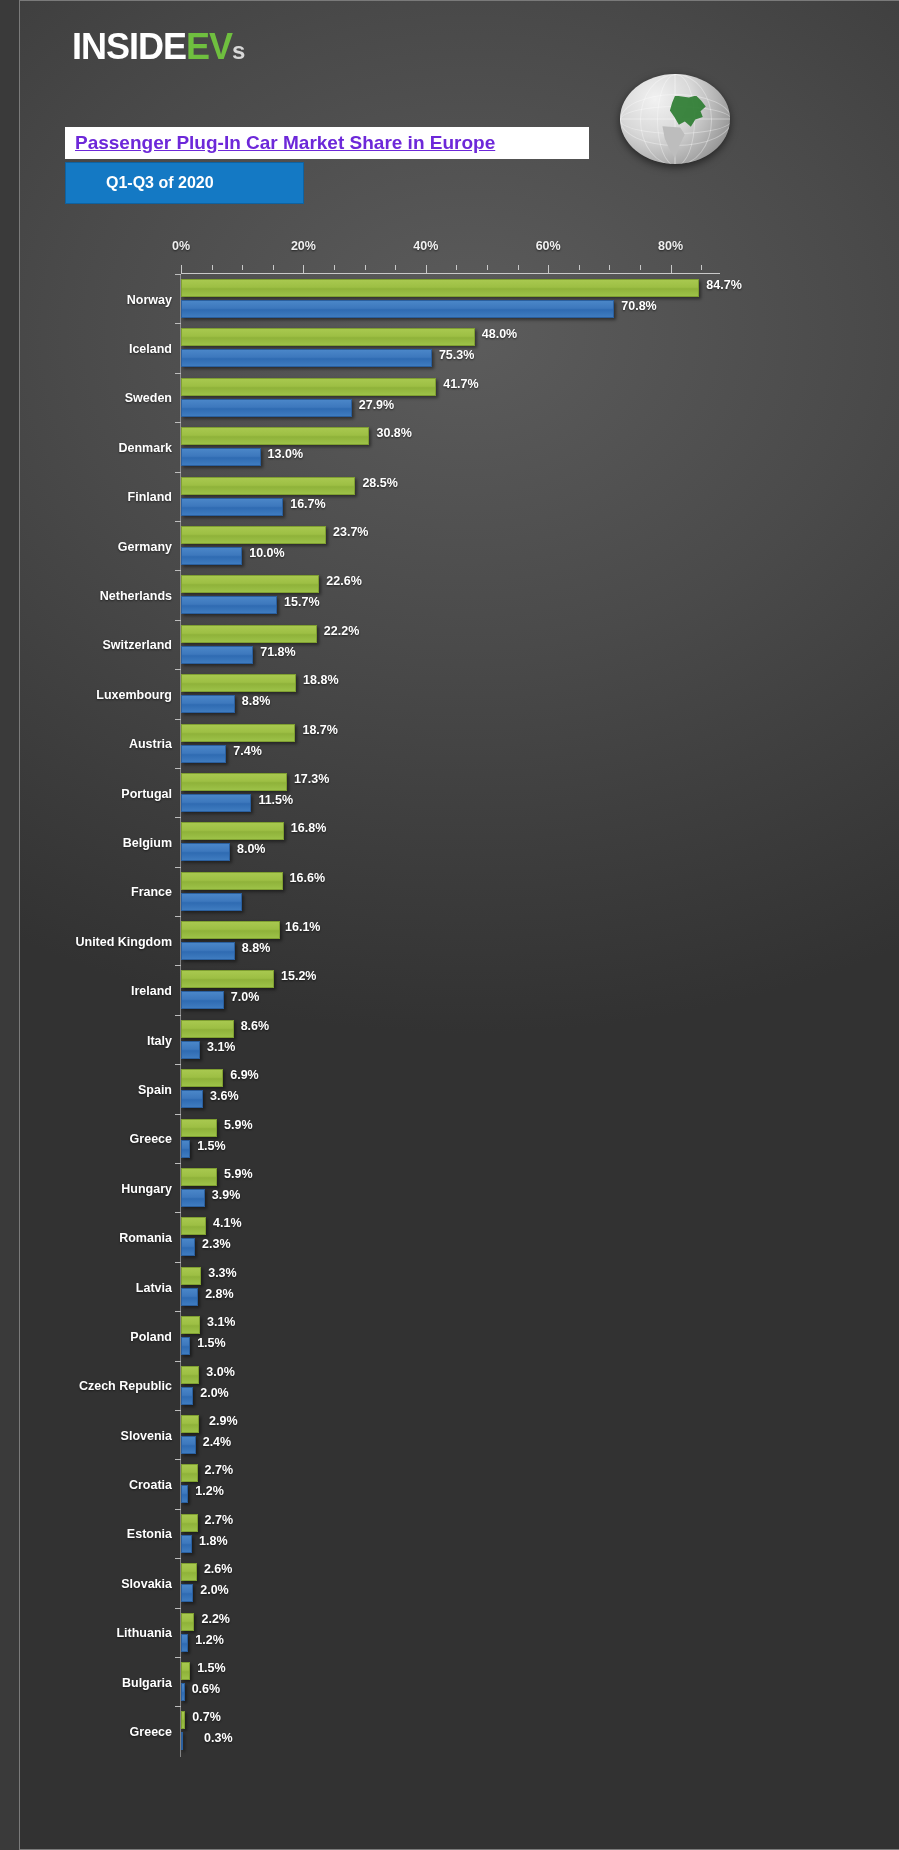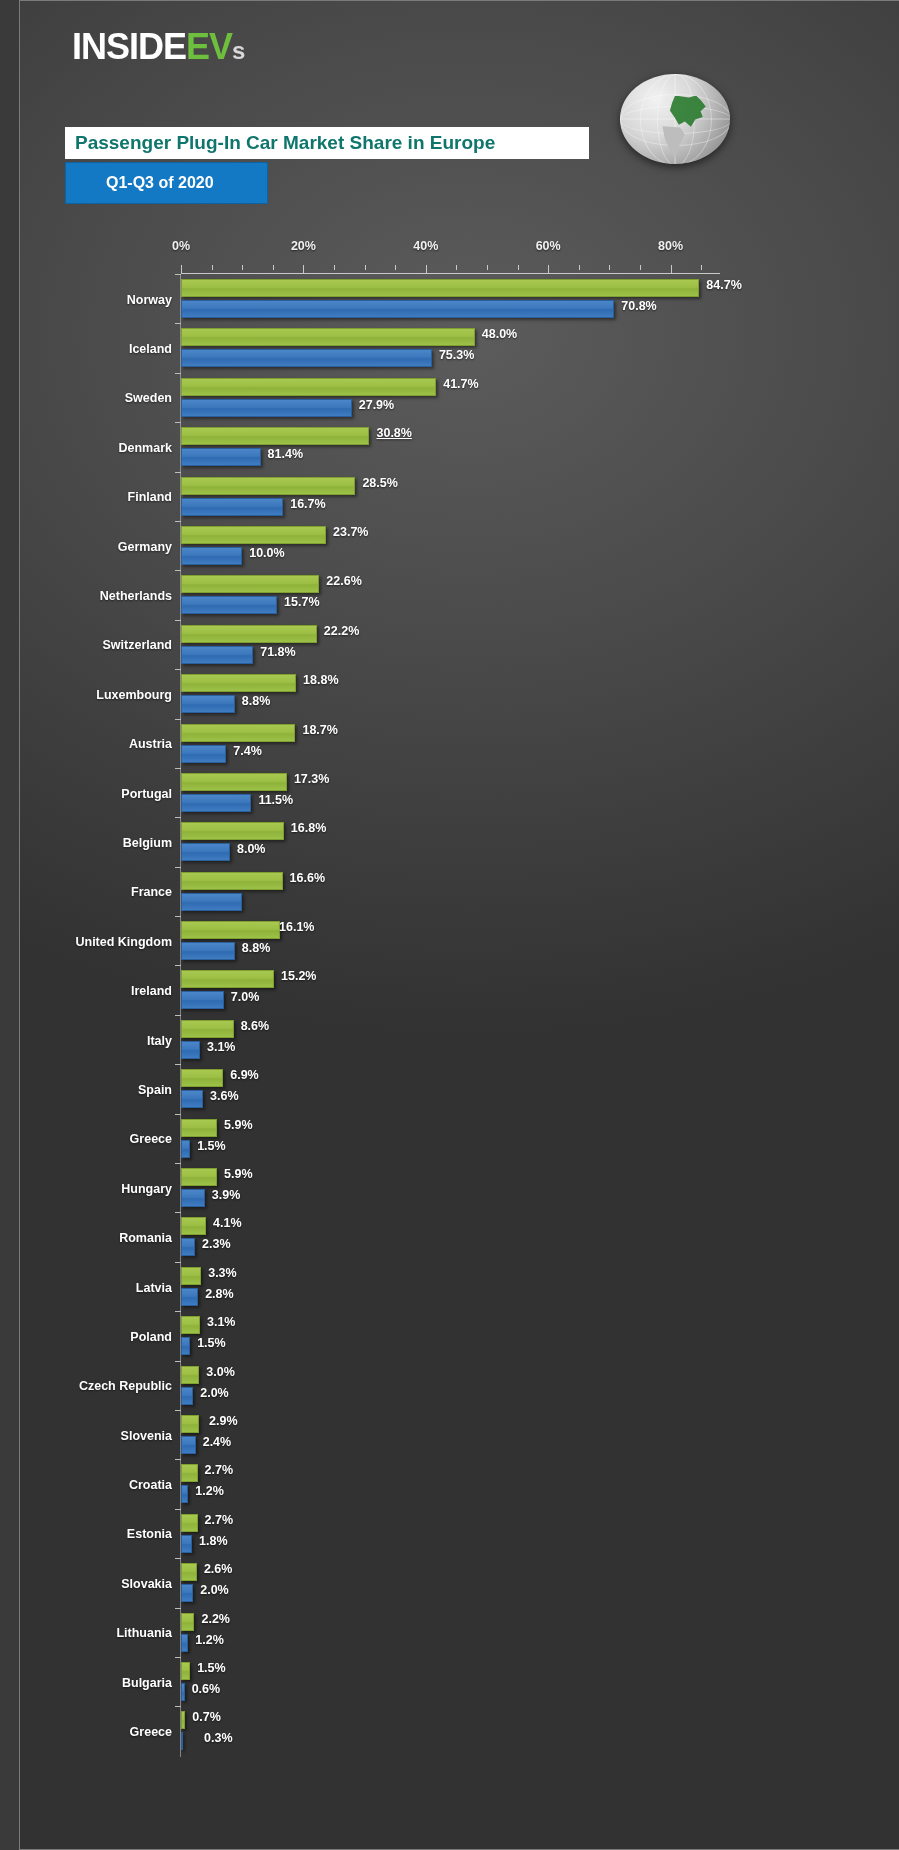--- a/index.html
+++ b/index.html
@@ -55,31 +55,31 @@
     position:absolute;left:36%;top:58%;width:26%;height:36%;
     background:#bdbdbd;
     clip-path:polygon(10% 0%,72% 4%,88% 26%,70% 58%,54% 100%,34% 70%,18% 38%);
   }
 
   .title-bar{
     position:absolute;left:45px;top:126px;width:524px;height:32px;
     background:#ffffff;display:flex;align-items:center;
   }
   .title-bar .t{
-    font-size:19px;font-weight:bold;color:#0f766e;padding-left:10px;white-space:nowrap;
+    font-size:19px;font-weight:bold;color:#6d28d9;padding-left:10px;white-space:nowrap;text-decoration:underline;
   }
 
   .legend{position:absolute;left:45px;top:161px;display:flex;}
   .legend .cell{
     height:42px;display:flex;align-items:center;
     font-size:16px;font-weight:bold;color:#fff;
     padding-left:12px;box-sizing:border-box;
   }
   .legend .green{width:205px;background:#9bbb44;border:1px solid #7d9b33;}
-  .legend .blue{width:203px;background:#1479c4;border:1px solid #0f62a0;padding-left:40px;}
+  .legend .blue{width:239px;background:#1479c4;border:1px solid #0f62a0;padding-left:40px;}
 
   
   .chart{position:absolute;left:0;top:238px;width:899px;}
   .axis-labels{position:relative;height:26px;}
   .axis-labels span{
     position:absolute;top:0;transform:translateX(-50%);
     font-size:12.5px;font-weight:bold;color:#f0f0f0;
     text-shadow:0 1px 2px rgba(0,0,0,.6);
   }
   .ticks{position:absolute;left:0;top:26px;height:9px;width:899px;}
@@ -203,23 +203,23 @@
           <div class="bar g" style="left: 161px; width: 255.204px;"></div>
           <div class="val g" style="left: 423.204px;">41.7%</div>
           <div class="bar b" style="left: 161px; width: 170.748px;"></div>
           <div class="val b" style="left: 338.748px;">27.9%</div>
         </div>
         <div class="row">
           <div class="tickrow"></div>
           <div class="vgrid"></div>
           <div class="cat">Denmark</div>
           <div class="bar g" style="left: 161px; width: 188.496px;"></div>
-          <div class="val g" style="left: 356.496px; text-decoration: underline;">30.8%</div>
+          <div class="val g" style="left: 356.496px;">30.8%</div>
           <div class="bar b" style="left: 161px; width: 79.56px;"></div>
-          <div class="val b" style="left: 247.56px;">81.4%</div>
+          <div class="val b" style="left: 247.56px;">13.0%</div>
         </div>
         <div class="row">
           <div class="tickrow"></div>
           <div class="vgrid"></div>
           <div class="cat">Finland</div>
           <div class="bar g" style="left: 161px; width: 174.42px;"></div>
           <div class="val g" style="left: 342.42px;">28.5%</div>
           <div class="bar b" style="left: 161px; width: 102.204px;"></div>
           <div class="val b" style="left: 270.204px;">16.7%</div>
         </div>
@@ -292,21 +292,21 @@
           <div class="cat">France</div>
           <div class="bar g" style="left: 161px; width: 101.592px;"></div>
           <div class="val g" style="left: 269.592px;">16.6%</div>
           <div class="bar b" style="left: 161px; width: 60.588px;"></div>
         </div>
         <div class="row">
           <div class="tickrow"></div>
           <div class="vgrid"></div>
           <div class="cat">United Kingdom</div>
           <div class="bar g" style="left: 161px; width: 98.532px;"></div>
-          <div class="val g" style="left: 259px; text-align: center;">16.1%</div>
+          <div class="val g" style="left: 265px; text-align: center;">16.1%</div>
           <div class="bar b" style="left: 161px; width: 53.856px;"></div>
           <div class="val b" style="left: 221.856px;">8.8%</div>
         </div>
         <div class="row">
           <div class="tickrow"></div>
           <div class="vgrid"></div>
           <div class="cat">Ireland</div>
           <div class="bar g" style="left: 161px; width: 93.024px;"></div>
           <div class="val g" style="left: 261.024px;">15.2%</div>
           <div class="bar b" style="left: 161px; width: 42.84px;"></div>

